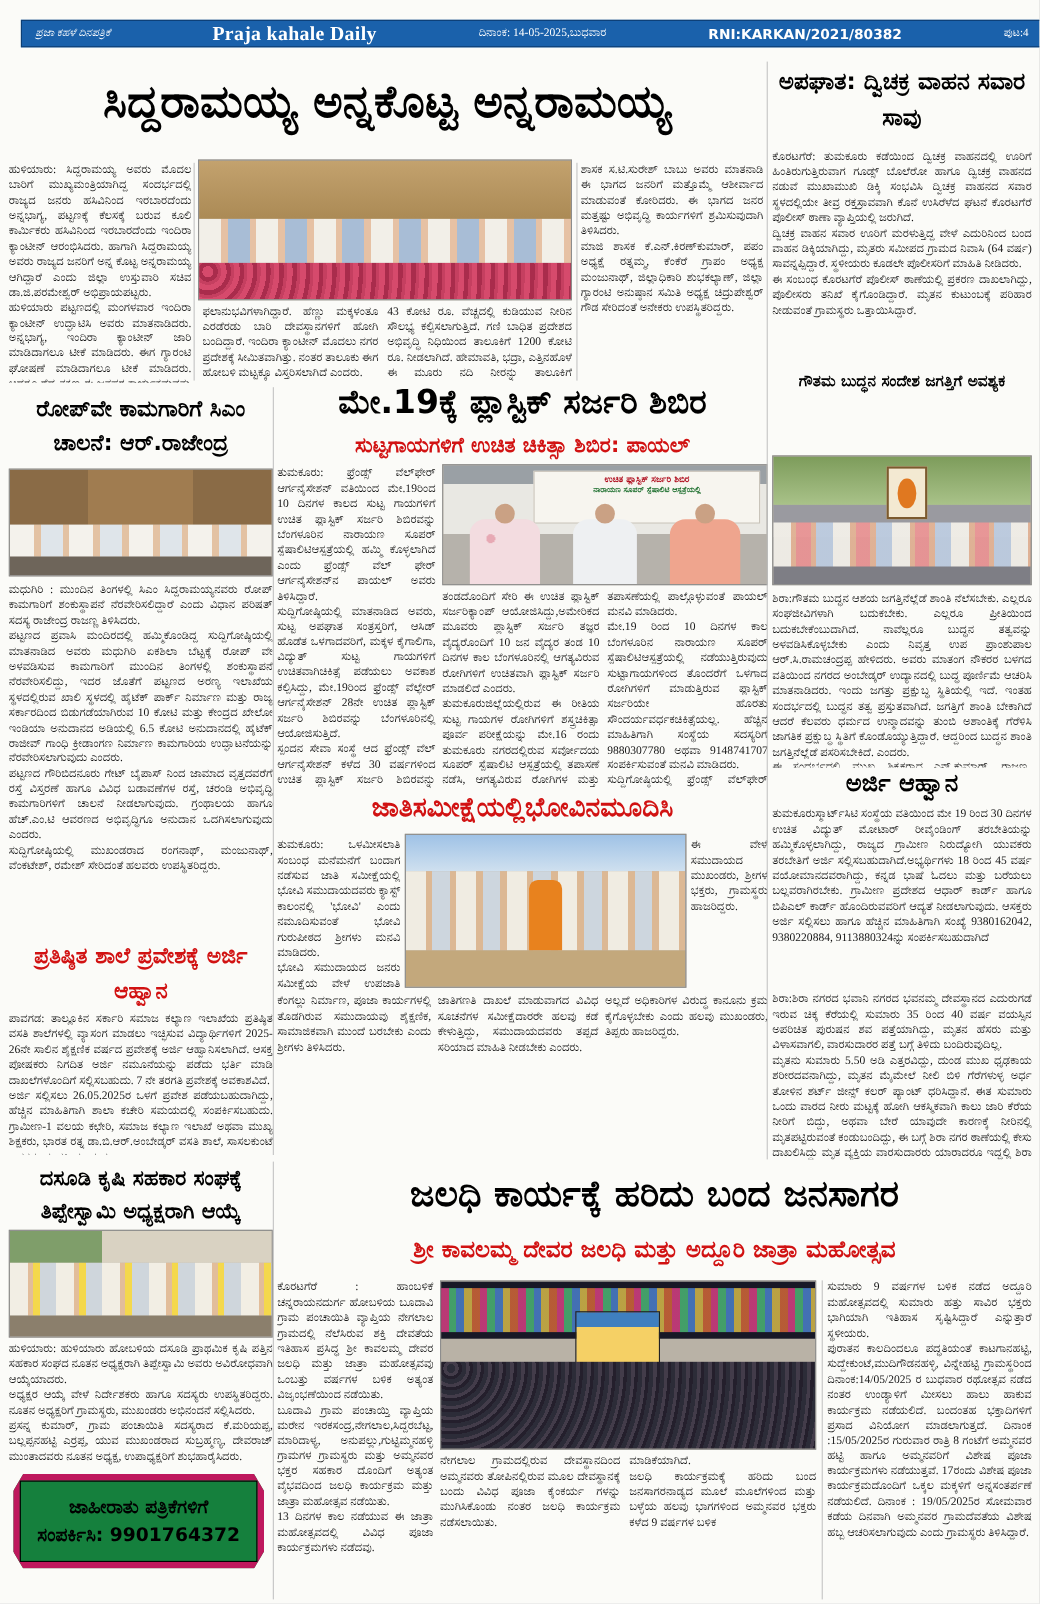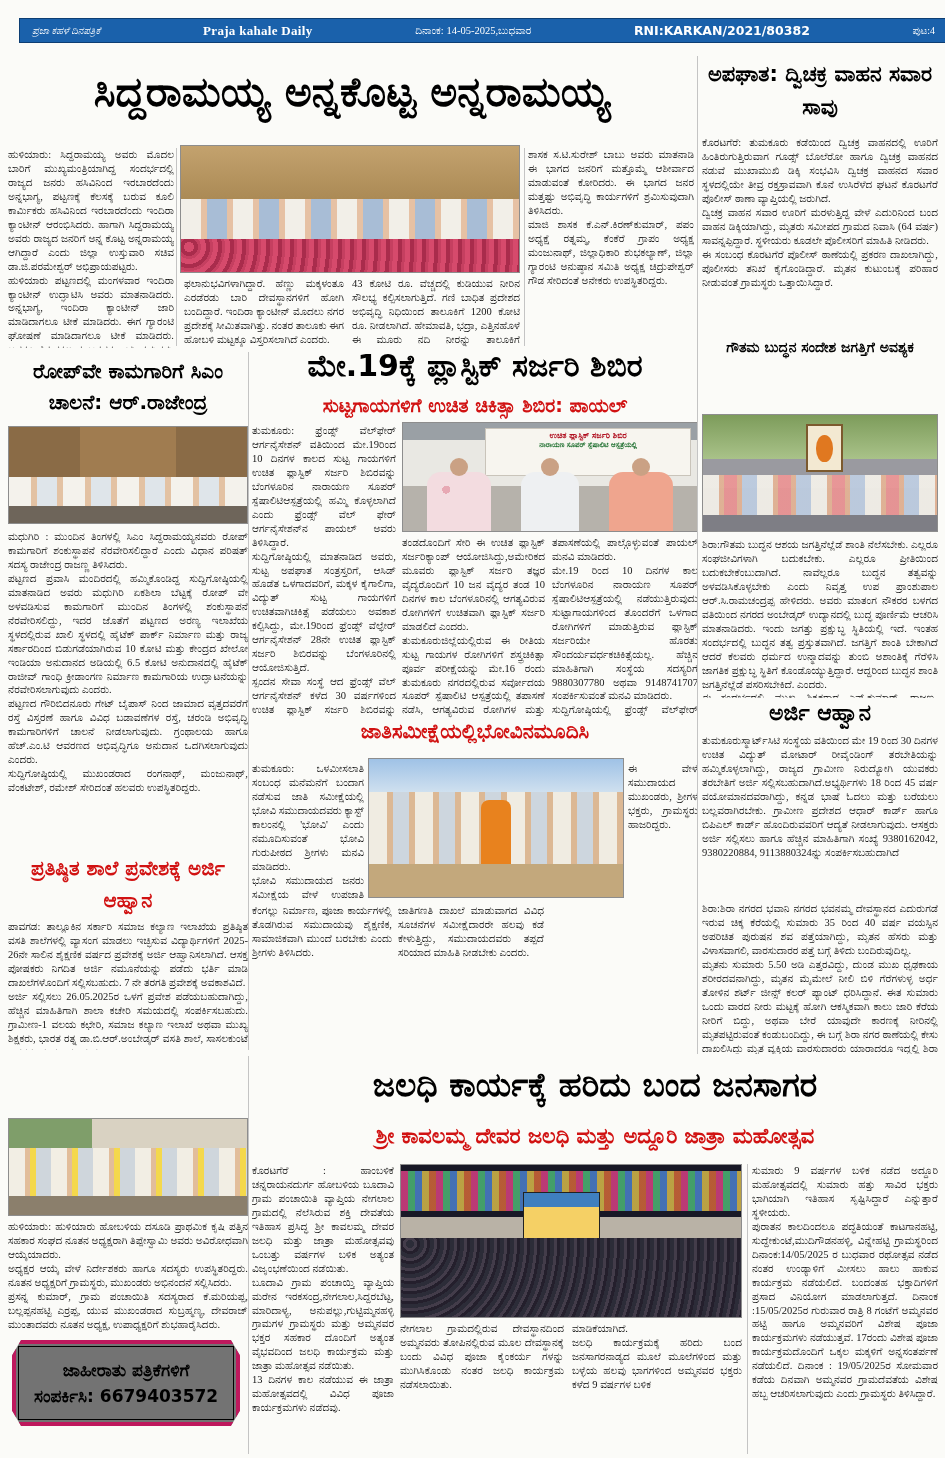--- a/index.html
+++ b/index.html
@@ -2,21 +2,21 @@
 <html><head>
 <meta charset="utf-8">
 <style>
   html,body{margin:0;padding:0;background:#d9d9d9;}
   .page{position:relative;width:945px;height:1458px;margin:0 auto;background:#fbfbf8;
         font-family:"Liberation Serif",serif;overflow:hidden;}
   .abs{position:absolute;box-sizing:border-box;}
   .masthead{background:#1a61ab;color:#fff;display:flex;align-items:center;
             justify-content:space-between;padding:0 12px;border:1px solid #0d3e73;margin-left:11px;}
   .mh-paper{font-style:italic;font-size:10px;}
-  .mh-title{font-weight:bold;font-size:13px;letter-spacing:.3px;font-family:Liberation Serif, serif;}
+  .mh-title{font-weight:bold;font-size:18px;letter-spacing:.3px;font-family:Liberation Serif, serif;}
   .mh-date{font-size:10.5px;}
   .mh-rni{font-family:"DejaVu Sans",sans-serif;font-weight:bold;font-size:12.5px;}
   .mh-page{font-size:10px;}
   .hl{font-family:"DejaVu Sans",sans-serif;font-weight:bold;color:#000;
       text-align:center;line-height:1.18;}
   .red{color:#d11212;}
   .bodytext{font-size:10.5px;line-height:1.33;text-align:justify;
             white-space:pre-line;color:#161616;}
   .vline{border-left:1px solid #c4c4c4;width:0;}
   .photo{border:1px solid #8d8d8d;overflow:hidden;background:#b9b2a6;}
@@ -67,24 +67,24 @@
   .ph-das-bottom{top:80%;height:20%;background:#8b7f6c;}
   
   .ph-jal-sky{top:0;height:34%;background:#181826;}
   .ph-jal-lights{top:4%;height:26%;background:repeating-linear-gradient(90deg,
       rgba(255,72,150,.7) 0 7px,rgba(90,230,140,.65) 7px 14px,rgba(90,160,255,.65) 14px 21px,
       rgba(255,220,80,.7) 21px 28px,rgba(250,120,60,.7) 28px 35px);}
   .ph-jal-canopy{position:absolute;top:18%;left:36%;width:22%;height:30%;
       background:linear-gradient(180deg,#3f7fbf 0 30%,#f5d065 30% 100%);border:1px solid #222;}
   .ph-jal-crowd{top:48%;height:52%;background:repeating-radial-gradient(circle at 9px 6px,
       #2c2c38 0 4px,#433c4a 4px 7px,#241f2c 7px 10px);}
-  .adbox{border:4px solid #be185d;outline:1px solid #000;outline-offset:-7px;
+  .adbox{border:6px solid #be185d;outline:1px solid #000;outline-offset:-7px;
       display:flex;flex-direction:column;align-items:center;justify-content:center;
       clip-path:polygon(4% 0,96% 0,100% 18%,100% 82%,96% 100%,4% 100%,0 82%,0 18%);
-      background:#737373;}
+      background:#15803d;}
   .adbox .l1{font-family:"DejaVu Sans",sans-serif;font-weight:bold;font-size:17px;}
   .adbox .l2{font-family:"DejaVu Sans",sans-serif;font-weight:bold;font-size:17px;margin-top:6px;}
 </style>
 </head>
 <body>
 
 <div class="page">
 
   <div class="abs masthead" style="left:8px;top:18px;width:929px;height:25px;">
     <span class="mh-paper">ಪ್ರಜಾ ಕಹಳೆ ದಿನಪತ್ರಿಕೆ</span>
@@ -151,56 +151,58 @@
     <div class="person p-floral"></div>
     <div class="person p-white"></div>
     <div class="person p-peach"></div>
   </div>
   <div class="abs bodytext" style="left:402px;top:536px;width:143px;height:182px;overflow:hidden;">ತಂಡದೊಂದಿಗೆ ಸೇರಿ ಈ ಉಚಿತ ಪ್ಲಾಸ್ಟಿಕ್ ಸರ್ಜರಿಕ್ಯಾಂಪ್ ಆಯೋಜಿಸಿದ್ದು,ಅಮೇರಿಕದ ಮೂವರು ಪ್ಲಾಸ್ಟಿಕ್ ಸರ್ಜರಿ ತಜ್ಞರ ವೈದ್ಯರೊಂದಿಗೆ 10 ಜನ ವೈದ್ಯರ ತಂಡ 10 ದಿನಗಳ ಕಾಲ ಬೆಂಗಳೂರಿನಲ್ಲಿ ಆಗತ್ಯವಿರುವ ರೋಗಿಗಳಿಗೆ ಉಚಿತವಾಗಿ ಪ್ಲಾಸ್ಟಿಕ್ ಸರ್ಜರಿ ಮಾಡಲಿದೆ ಎಂದರು.
 ತುಮಕೂರುಜಿಲ್ಲೆಯಲ್ಲಿರುವ ಈ ರೀತಿಯ ಸುಟ್ಟ ಗಾಯಗಳ ರೋಗಿಗಳಿಗೆ ಶಸ್ತ್ರಚಿಕಿತ್ಸಾ ಪೂರ್ವ ಪರೀಕ್ಷೆಯನ್ನು ಮೇ.16 ರಂದು ತುಮಕೂರು ನಗರದಲ್ಲಿರುವ ಸರ್ವೋದಯ ಸೂಪರ್ ಸ್ಪೆಷಾಲಿಟಿ ಆಸ್ಪತ್ರೆಯಲ್ಲಿ ತಪಾಸಣೆ ನಡೆಸಿ, ಆಗತ್ಯವಿರುವ ರೋಗಿಗಳ ಮತ್ತು ಅವರ ಕುಟುಂಬದವರನ್ನು ಬೆಂಗಳೂರಿಗೆ ಕರೆಯಿಸಿ ಶಸ್ತ್ರಚಿಕಿತ್ಸೆ ನಡೆಸಲಾಗುವುದು. ಆಗತ್ಯವಿರುವ ವ್ಯಕ್ತಿಗಳು ಮೇ.16ರ ಶುಕ್ರವಾರ ನಡೆಯುವ</div>
   <div class="abs bodytext" style="left:552px;top:536px;width:146px;height:182px;overflow:hidden;">ತಪಾಸಣೆಯಲ್ಲಿ ಪಾಲ್ಗೊಳ್ಳುವಂತೆ ಪಾಯಲ್ ಮನವಿ ಮಾಡಿದರು.
 ಮೇ.19 ರಿಂದ 10 ದಿನಗಳ ಕಾಲ ಬೆಂಗಳೂರಿನ ನಾರಾಯಣ ಸೂಪರ್ ಸ್ಪೆಷಾಲಿಟಿಆಸ್ಪತ್ರೆಯಲ್ಲಿ ನಡೆಯುತ್ತಿರುವುದು ಸುಟ್ಟಾಗಾಯಗಳಿಂದ ತೊಂದರೆಗೆ ಒಳಗಾದ ರೋಗಿಗಳಿಗೆ ಮಾಡುತ್ತಿರುವ ಪ್ಲಾಸ್ಟಿಕ್ ಸರ್ಜರಿಯೇ ಹೊರತು ಸೌಂದರ್ಯವರ್ಧಕಚಿಕಿತ್ಸೆಯಲ್ಲ. ಹೆಚ್ಚಿನ ಮಾಹಿತಿಗಾಗಿ ಸಂಸ್ಥೆಯ ಸದಸ್ಯರಿಗೆ 9880307780 ಅಥವಾ 9148741707 ಸಂಪರ್ಕಿಸುವಂತೆ ಮನವಿ ಮಾಡಿದರು.
 ಸುದ್ದಿಗೋಷ್ಠಿಯಲ್ಲಿ ಫ್ರೆಂಡ್ಸ್ ವೆಲ್‌ಫೇರ್ ಆಸೋಸಿಯೇಷನ್‌ನ ಮಹೇಂದ್ರಜೈನ್ ಮತ್ತು ತುಮಕೂರಿನ ಸರ್ವೋದಯ ಸೂಪರ್ ಸ್ಪೆಷಾಲಿಟಿ ಆಸ್ಪತ್ರೆಯ ಮಾರುತಿ ಅವರು ಉಪಸ್ಥಿತರಿದ್ದರು.</div>
 
-  <div class="abs hl red" style="left:252px;top:720px;width:446px;font-size:20px;">ಜಾತಿಸಮೀಕ್ಷೆಯಲ್ಲಿಭೋವಿನಮೂದಿಸಿ</div>
+  <div class="abs hl red" style="left:252px;top:720px;width:446px;font-size:24px;">ಜಾತಿಸಮೀಕ್ಷೆಯಲ್ಲಿಭೋವಿನಮೂದಿಸಿ</div>
   <div class="abs bodytext" style="left:252px;top:762px;width:112px;height:140px;overflow:hidden;">ತುಮಕೂರು: ಒಳಮೀಸಲಾತಿ ಸಂಬಂಧ ಮನೆಮನೆಗೆ ಬಂದಾಗ ನಡೆಸುವ ಜಾತಿ ಸಮೀಕ್ಷೆಯಲ್ಲಿ ಭೋವಿ ಸಮುದಾಯದವರು ಕ್ಯಾಸ್ಟ್ ಕಾಲಂನಲ್ಲಿ 'ಭೋವಿ' ಎಂದು ನಮೂದಿಸುವಂತೆ ಭೋವಿ ಗುರುಪೀಠದ ಶ್ರೀಗಳು ಮನವಿ ಮಾಡಿದರು.
 ಭೋವಿ ಸಮುದಾಯದ ಜನರು ಸಮೀಕ್ಷೆಯ ವೇಳೆ ಉಪಜಾತಿ ಹೆಸರುಗಳನ್ನು ಬರೆಸದೆ 'ಭೋವಿ' ಎಂದು ದಾಖಲಿಸಬೇಕು ಎಂದು ತಿಳಿಸಿದರು.</div>
   <div class="abs photo" style="left:368px;top:758px;width:256px;height:140px;">
     <div class="ph-strip ph-caste-sky"></div>
     <div class="ph-strip ph-caste-people"></div>
     <div class="ph-caste-swami"></div>
     <div class="ph-strip ph-caste-ground"></div>
   </div>
   <div class="abs bodytext" style="left:628px;top:762px;width:70px;height:140px;overflow:hidden;">ಈ ವೇಳೆ ಸಮುದಾಯದ ಮುಖಂಡರು, ಶ್ರೀಗಳ ಭಕ್ತರು, ಗ್ರಾಮಸ್ಥರು ಹಾಜರಿದ್ದರು.</div>
   <div class="abs bodytext" style="left:398px;top:904px;width:146px;height:142px;overflow:hidden;">ಜಾತಿಗಣತಿ ದಾಖಲೆ ಮಾಡುವಾಗದ ವಿವಿಧ ಸೂಚನೆಗಳ ಸಮೀಕ್ಷೆದಾರರೇ ಹಲವು ಕಡೆ ಕೇಳುತ್ತಿದ್ದು, ಸಮುದಾಯದವರು ತಪ್ಪದೆ ಸರಿಯಾದ ಮಾಹಿತಿ ನೀಡಬೇಕು ಎಂದರು.</div>
   <div class="abs bodytext" style="left:252px;top:904px;width:140px;height:142px;overflow:hidden;">ಕೆಂಗಲ್ಲು ನಿರ್ಮಾಣ, ಪೂಜಾ ಕಾರ್ಯಗಳಲ್ಲಿ ತೊಡಗಿರುವ ಸಮುದಾಯವು ಶೈಕ್ಷಣಿಕ, ಸಾಮಾಜಿಕವಾಗಿ ಮುಂದೆ ಬರಬೇಕು ಎಂದು ಶ್ರೀಗಳು ತಿಳಿಸಿದರು.</div>
+  <div class="abs bodytext" style="left:550px;top:904px;width:148px;height:142px;overflow:hidden;">ಅಲ್ಲದೆ ಅಧಿಕಾರಿಗಳ ವಿರುದ್ಧ ಕಾನೂನು ಕ್ರಮ ಕೈಗೊಳ್ಳಬೇಕು ಎಂದು ಹಲವು ಮುಖಂಡರು, ತಿಪ್ಪರು ಹಾಜರಿದ್ದರು.</div>
 
   <div class="abs hl red" style="left:8px;top:852px;width:240px;font-size:20px;line-height:1.6;">ಪ್ರತಿಷ್ಠಿತ ಶಾಲೆ ಪ್ರವೇಶಕ್ಕೆ ಅರ್ಜಿ ಆಹ್ವಾನ</div>
   <div class="abs bodytext" style="left:8px;top:920px;width:240px;height:130px;overflow:hidden;">ಪಾವಗಡ: ತಾಲ್ಲೂಕಿನ ಸರ್ಕಾರಿ ಸಮಾಜ ಕಲ್ಯಾಣ ಇಲಾಖೆಯ ಪ್ರತಿಷ್ಠಿತ ವಸತಿ ಶಾಲೆಗಳಲ್ಲಿ ವ್ಯಾಸಂಗ ಮಾಡಲು ಇಚ್ಛಿಸುವ ವಿದ್ಯಾರ್ಥಿಗಳಿಗೆ 2025-26ನೇ ಸಾಲಿನ ಶೈಕ್ಷಣಿಕ ವರ್ಷದ ಪ್ರವೇಶಕ್ಕೆ ಅರ್ಜಿ ಆಹ್ವಾನಿಸಲಾಗಿದೆ. ಆಸಕ್ತ ಪೋಷಕರು ನಿಗದಿತ ಅರ್ಜಿ ನಮೂನೆಯನ್ನು ಪಡೆದು ಭರ್ತಿ ಮಾಡಿ ದಾಖಲೆಗಳೊಂದಿಗೆ ಸಲ್ಲಿಸಬಹುದು. 7 ನೇ ತರಗತಿ ಪ್ರವೇಶಕ್ಕೆ ಅವಕಾಶವಿದೆ.
 ಅರ್ಜಿ ಸಲ್ಲಿಸಲು 26.05.2025ರ ಒಳಗೆ ಪ್ರವೇಶ ಪಡೆಯಬಹುದಾಗಿದ್ದು, ಹೆಚ್ಚಿನ ಮಾಹಿತಿಗಾಗಿ ಶಾಲಾ ಕಚೇರಿ ಸಮಯದಲ್ಲಿ ಸಂಪರ್ಕಿಸಬಹುದು. ಗ್ರಾಮೀಣ-1 ವಲಯ ಕಛೇರಿ, ಸಮಾಜ ಕಲ್ಯಾಣ ಇಲಾಖೆ ಅಥವಾ ಮುಖ್ಯ ಶಿಕ್ಷಕರು, ಭಾರತ ರತ್ನ ಡಾ.ಬಿ.ಆರ್.ಅಂಬೇಡ್ಕರ್ ವಸತಿ ಶಾಲೆ, ಸಾಸಲಕುಂಟೆ ಅವರನ್ನು ಸಂಪರ್ಕಿಸಬಹುದು.
 ಸಾಲಕಾಡೆ, ಪಾವಗಡ ಟೌನ್ ಅವರನ್ನು ಸಂಪರ್ಕಿಸಲು ತಿಳಿಸಿದೆ.</div>
 
   <div class="abs hl" style="left:700px;top:700px;width:240px;font-size:22px;">ಅರ್ಜಿ ಆಹ್ವಾನ</div>
   <div class="abs bodytext" style="left:702px;top:734px;width:236px;height:126px;overflow:hidden;">ತುಮಕೂರುಸ್ಮಾರ್ಟ್‌ಸಿಟಿ ಸಂಸ್ಥೆಯ ವತಿಯಿಂದ ಮೇ 19 ರಿಂದ 30 ದಿನಗಳ ಉಚಿತ ವಿದ್ಯುತ್ ಮೋಟಾರ್ ರೀವೈಂಡಿಂಗ್ ತರಬೇತಿಯನ್ನು ಹಮ್ಮಿಕೊಳ್ಳಲಾಗಿದ್ದು, ರಾಜ್ಯದ ಗ್ರಾಮೀಣ ನಿರುದ್ಯೋಗಿ ಯುವಕರು ತರಬೇತಿಗೆ ಅರ್ಜಿ ಸಲ್ಲಿಸಬಹುದಾಗಿದೆ.ಅಭ್ಯರ್ಥಿಗಳು 18 ರಿಂದ 45 ವರ್ಷ ವಯೋಮಾನದವರಾಗಿದ್ದು, ಕನ್ನಡ ಭಾಷೆ ಓದಲು ಮತ್ತು ಬರೆಯಲು ಬಲ್ಲವರಾಗಿರಬೇಕು. ಗ್ರಾಮೀಣ ಪ್ರದೇಶದ ಆಧಾರ್ ಕಾರ್ಡ್ ಹಾಗೂ ಬಿಪಿಎಲ್ ಕಾರ್ಡ್ ಹೊಂದಿರುವವರಿಗೆ ಆದ್ಯತೆ ನೀಡಲಾಗುವುದು. ಆಸಕ್ತರು ಅರ್ಜಿ ಸಲ್ಲಿಸಲು ಹಾಗೂ ಹೆಚ್ಚಿನ ಮಾಹಿತಿಗಾಗಿ ಸಂಖ್ಯೆ 9380162042, 9380220884, 9113880324ನ್ನು ಸಂಪರ್ಕಿಸಬಹುದಾಗಿದೆ</div>
 
   <div class="abs bodytext" style="left:702px;top:902px;width:236px;height:152px;overflow:hidden;">ಶಿರಾ:ಶಿರಾ ನಗರದ ಭವಾನಿ ನಗರದ ಭವನಮ್ಮ ದೇವಸ್ಥಾನದ ಎದುರುಗಡೆ ಇರುವ ಚಿಕ್ಕ ಕೆರೆಯಲ್ಲಿ ಸುಮಾರು 35 ರಿಂದ 40 ವರ್ಷ ವಯಸ್ಸಿನ ಅಪರಿಚಿತ ಪುರುಷನ ಶವ ಪತ್ತೆಯಾಗಿದ್ದು, ಮೃತನ ಹೆಸರು ಮತ್ತು ವಿಳಾಸವಾಗಲಿ, ವಾರಸುದಾರರ ಪತ್ತೆ ಬಗ್ಗೆ ತಿಳಿದು ಬಂದಿರುವುದಿಲ್ಲ.
 ಮೃತನು ಸುಮಾರು 5.50 ಅಡಿ ಎತ್ತರವಿದ್ದು, ದುಂಡ ಮುಖ ಧೃಢಕಾಯ ಶರೀರದವನಾಗಿದ್ದು, ಮೃತನ ಮೈಮೇಲೆ ನೀಲಿ ಬಿಳಿ ಗೆರೆಗಳುಳ್ಳ ಅರ್ಧ ತೋಳಿನ ಶರ್ಟ್ ಜೀನ್ಸ್ ಕಲರ್ ಪ್ಯಾಂಟ್ ಧರಿಸಿದ್ದಾನೆ. ಈತ ಸುಮಾರು ಒಂದು ವಾರದ ನೀರು ಮಟ್ಟಕ್ಕೆ ಹೋಗಿ ಆಕಸ್ಮಿಕವಾಗಿ ಕಾಲು ಜಾರಿ ಕೆರೆಯ ನೀರಿಗೆ ಬಿದ್ದು, ಅಥವಾ ಬೇರೆ ಯಾವುದೇ ಕಾರಣಕ್ಕೆ ನೀರಿನಲ್ಲಿ ಮೃತಪಟ್ಟಿರುವಂತೆ ಕಂಡುಬಂದಿದ್ದು, ಈ ಬಗ್ಗೆ ಶಿರಾ ನಗರ ಠಾಣೆಯಲ್ಲಿ ಕೇಸು ದಾಖಲಿಸಿದ್ದು ಮೃತ ವ್ಯಕ್ತಿಯ ವಾರಸುದಾರರು ಯಾರಾದರೂ ಇದ್ದಲ್ಲಿ ಶಿರಾ ನಗರ ಪೊಲೀಸ್ ಠಾಣೆಗೆ ಸಂಪರ್ಕಿಸಲು ಕೋರಲಾಗಿದೆ. ದೂರವಾಣಿ ಸಂಖ್ಯೆ: 08135-275237 ಸಂಪರ್ಕಿಸಲು ಕೋರಿದ್ದಾರೆ.</div>
 
+  <div class="abs hl" style="left:8px;top:1056px;width:240px;font-size:19px;line-height:1.6;">ದಸೂಡಿ ಕೃಷಿ ಸಹಕಾರ ಸಂಘಕ್ಕೆ ತಿಪ್ಪೇಸ್ವಾಮಿ ಅಧ್ಯಕ್ಷರಾಗಿ ಆಯ್ಕೆ</div>
   <div class="abs photo" style="left:8px;top:1118px;width:240px;height:98px;">
     <div class="ph-strip ph-das-top"></div>
     <div class="ph-strip ph-das-people"></div>
     <div class="ph-strip ph-das-bottom"></div>
   </div>
   <div class="abs bodytext" style="left:8px;top:1220px;width:240px;height:112px;overflow:hidden;">ಹುಳಿಯಾರು: ಹುಳಿಯಾರು ಹೋಬಳಿಯ ದಸೂಡಿ ಪ್ರಾಥಮಿಕ ಕೃಷಿ ಪತ್ತಿನ ಸಹಕಾರ ಸಂಘದ ನೂತನ ಅಧ್ಯಕ್ಷರಾಗಿ ತಿಪ್ಪೇಸ್ವಾಮಿ ಅವರು ಅವಿರೋಧವಾಗಿ ಆಯ್ಕೆಯಾದರು.
 ಅಧ್ಯಕ್ಷರ ಆಯ್ಕೆ ವೇಳೆ ನಿರ್ದೇಶಕರು ಹಾಗೂ ಸದಸ್ಯರು ಉಪಸ್ಥಿತರಿದ್ದರು. ನೂತನ ಅಧ್ಯಕ್ಷರಿಗೆ ಗ್ರಾಮಸ್ಥರು, ಮುಖಂಡರು ಅಭಿನಂದನೆ ಸಲ್ಲಿಸಿದರು.
 ಪ್ರಸನ್ನ ಕುಮಾರ್, ಗ್ರಾಮ ಪಂಚಾಯಿತಿ ಸದಸ್ಯರಾದ ಕೆ.ಮರಿಯಪ್ಪ, ಬಲ್ಲಪ್ಪನಹಟ್ಟಿ ಎರ್ರಪ್ಪ, ಯುವ ಮುಖಂಡರಾದ ಸುಬ್ರಹ್ಮಣ್ಯ, ದೇವರಾಜ್ ಮುಂತಾದವರು ನೂತನ ಅಧ್ಯಕ್ಷ, ಉಪಾಧ್ಯಕ್ಷರಿಗೆ ಶುಭಹಾರೈಸಿದರು.</div>
 
   <div class="abs adbox" style="left:12px;top:1340px;width:228px;height:86px;">
     <div class="l1">ಜಾಹೀರಾತು ಪತ್ರಿಕೆಗಳಿಗೆ</div>
-    <div class="l2">ಸಂಪರ್ಕಿಸಿ: 6679403572</div>
+    <div class="l2">ಸಂಪರ್ಕಿಸಿ: 9901764372</div>
   </div>
 
   <div class="abs hl" style="left:252px;top:1066px;width:686px;font-size:33px;">ಜಲಧಿ ಕಾರ್ಯಕ್ಕೆ ಹರಿದು ಬಂದ ಜನಸಾಗರ</div>
   <div class="abs hl red" style="left:252px;top:1124px;width:686px;font-size:21px;">ಶ್ರೀ ಕಾವಲಮ್ಮ ದೇವರ ಜಲಧಿ ಮತ್ತು ಅದ್ದೂರಿ ಜಾತ್ರಾ ಮಹೋತ್ಸವ</div>
   <div class="abs bodytext" style="left:252px;top:1164px;width:142px;height:290px;overflow:hidden;">ಕೊರಟಗೆರೆ : ಹಾಂಬಳಿಕೆ ಚನ್ನರಾಯನದುರ್ಗ ಹೋಬಳಿಯ ಬೂದಾವಿ ಗ್ರಾಮ ಪಂಚಾಯಿತಿ ವ್ಯಾಪ್ತಿಯ ನೇಗಲಾಲ ಗ್ರಾಮದಲ್ಲಿ ನೆಲೆಸಿರುವ ಶಕ್ತಿ ದೇವತೆಯ ಇತಿಹಾಸ ಪ್ರಸಿದ್ಧ ಶ್ರೀ ಕಾವಲಮ್ಮ ದೇವರ ಜಲಧಿ ಮತ್ತು ಜಾತ್ರಾ ಮಹೋತ್ಸವವು ಒಂಬತ್ತು ವರ್ಷಗಳ ಬಳಿಕ ಅತ್ಯಂತ ವಿಜೃಂಭಣೆಯಿಂದ ನಡೆಯಿತು.
 ಬೂದಾವಿ ಗ್ರಾಮ ಪಂಚಾಯ್ತಿ ವ್ಯಾಪ್ತಿಯ ಮರೇನ ಇರಕಸಂದ್ರ,ನೇಗಲಾಲ,ಸಿದ್ದರಬೆಟ್ಟ, ಮಾರಿದಾಳ್ಯ, ಅನುಪಲ್ಲು,ಗುಟ್ಟಿಮ್ಮನಹಳ್ಳಿ ಗ್ರಾಮಗಳ ಗ್ರಾಮಸ್ಥರು ಮತ್ತು ಅಮ್ಮನವರ ಭಕ್ತರ ಸಹಕಾರ ದೊಂದಿಗೆ ಅತ್ಯಂತ ವೈಭವದಿಂದ ಜಲಧಿ ಕಾರ್ಯಕ್ರಮ ಮತ್ತು ಜಾತ್ರಾ ಮಹೋತ್ಸವ ನಡೆಯಿತು.
 13 ದಿನಗಳ ಕಾಲ ನಡೆಯುವ ಈ ಜಾತ್ರಾ ಮಹೋತ್ಸವದಲ್ಲಿ ವಿವಿಧ ಪೂಜಾ ಕಾರ್ಯಕ್ರಮಗಳು ನಡೆದವು.</div>
   <div class="abs photo" style="left:400px;top:1164px;width:342px;height:154px;">
     <div class="ph-strip ph-jal-sky"></div>
     <div class="ph-strip ph-jal-lights"></div>

